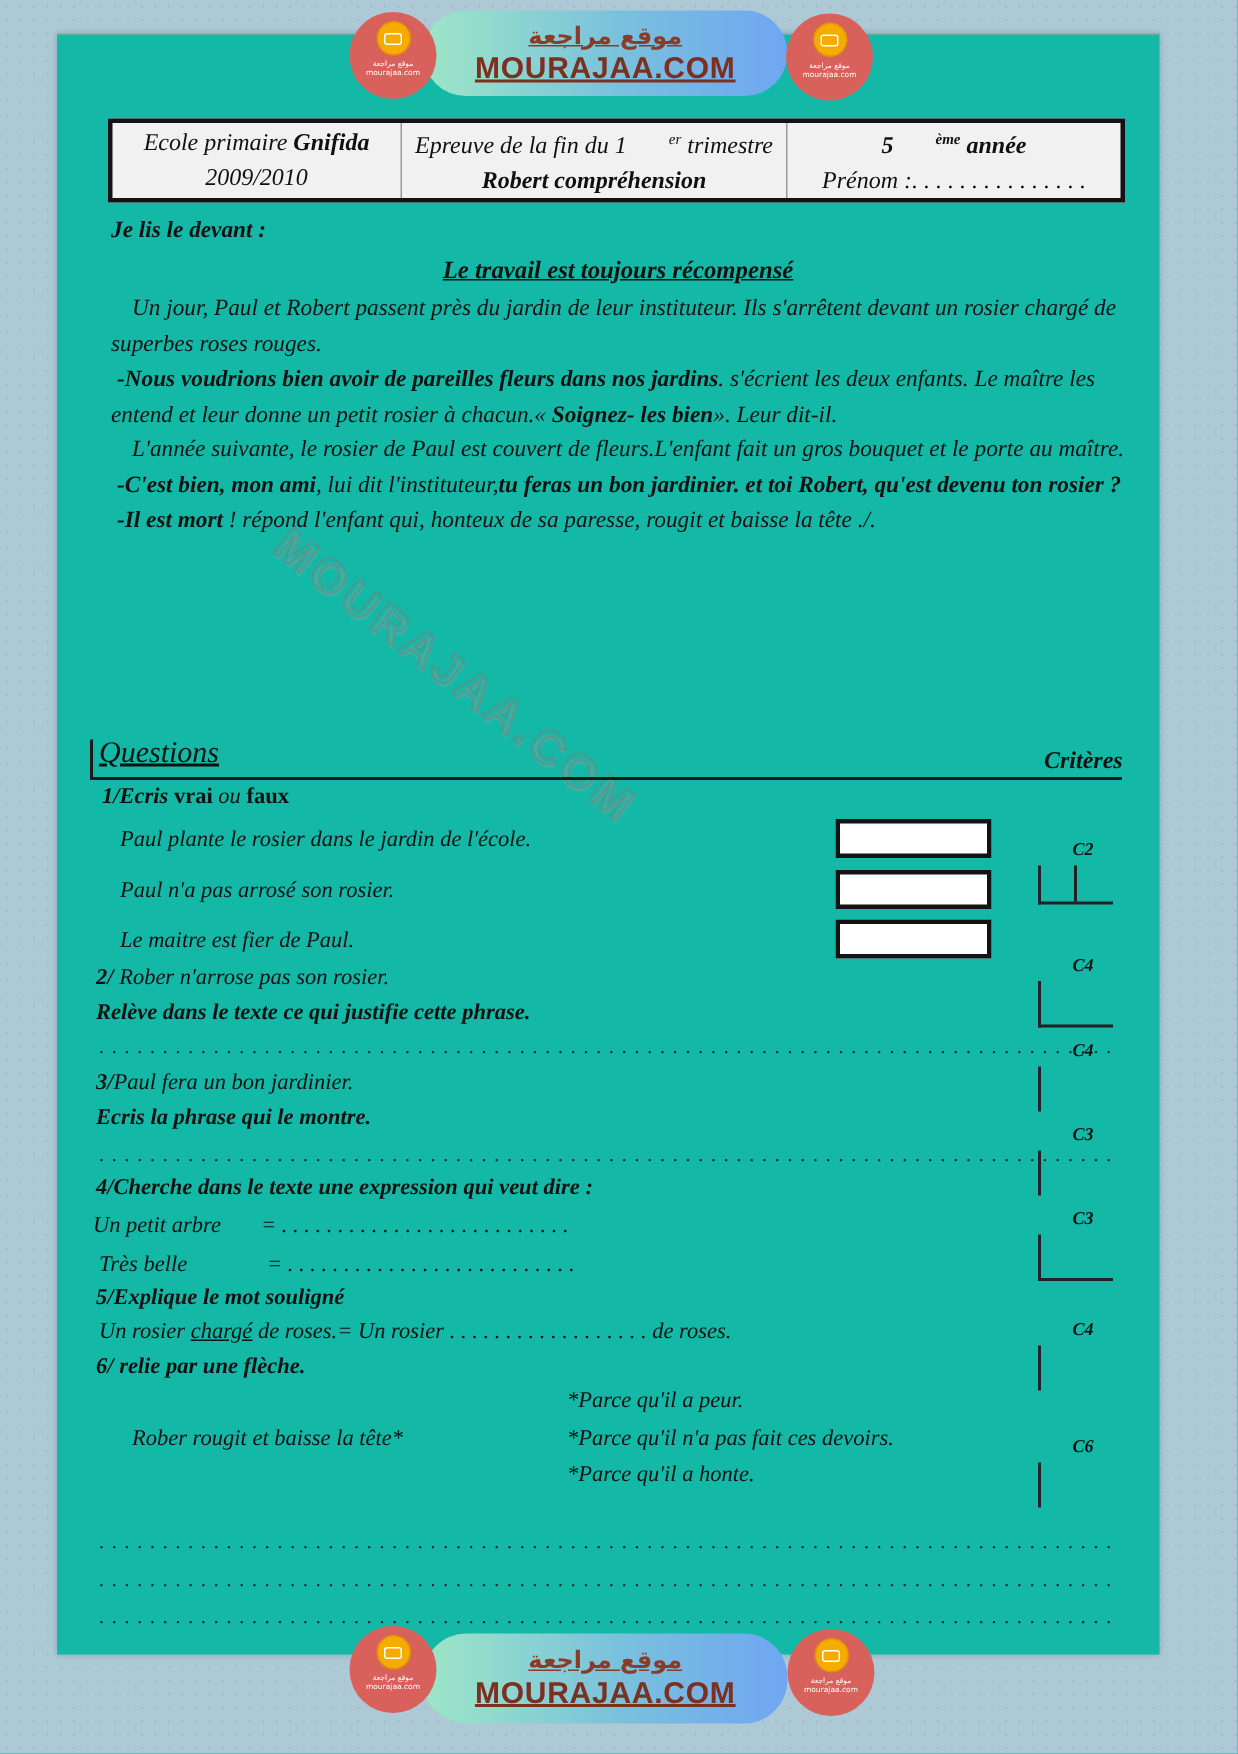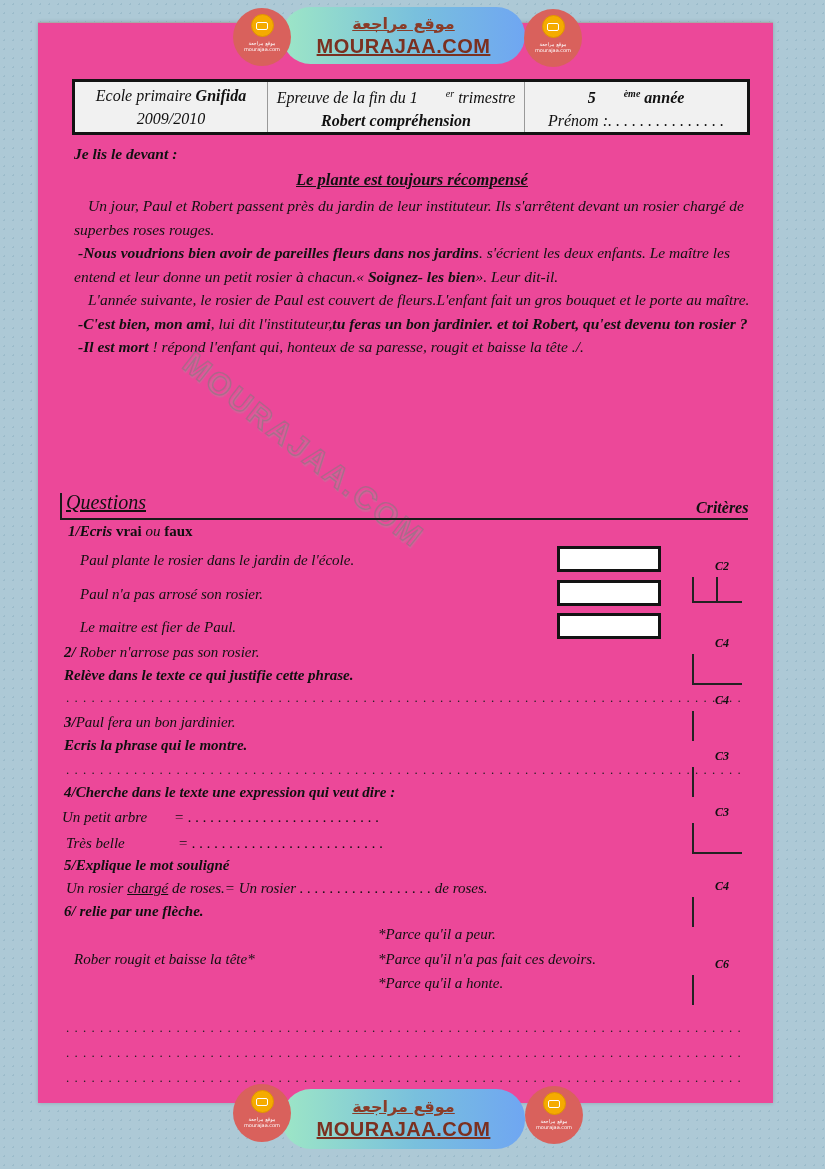--- a/index.html
+++ b/index.html
@@ -9,21 +9,21 @@
     font-family:"Liberation Serif", serif;
     background:#adc9d6;
     background-image:radial-gradient(#9cbccb 1px, transparent 1px);
     background-size:9px 9px;
     overflow:hidden;
   }
 
   
   .page {
     position:absolute; left:38px; top:22px; width:735px; height:1081px;
-    background:#ec4899;
+    background:#14b8a6;
     border-top:1px solid #a9a9a9;
     box-shadow:0 0 4px rgba(0,0,0,.18);
   }
 
   
   .banner { position:absolute; left:0; top:0; width:825px; height:0; }
   .pill {
     position:absolute; width:243px; height:57px; border-radius:29px;
     background:linear-gradient(90deg,#9de6c6 0%, #79c0dd 55%, #6fa6f2 100%);
     display:flex; flex-direction:column; align-items:center; justify-content:center;
@@ -155,21 +155,21 @@
       <div class="bold">Robert compréhension</div>
     </div>
     <div class="ht-cell ht-c3">
       <div class="bold"><span>5</span><sup>ème</sup><span> année</span></div>
       <div>Prénom :. . . . . . . . . . . . . . .</div>
     </div>
   </div>
 
   <div class="reading">
     <div class="read-intro">Je lis le devant :</div>
-    <div class="read-title">Le plante est toujours récompensé</div>
+    <div class="read-title">Le travail est toujours récompensé</div>
     <div class="rp">Un jour, Paul et Robert passent  près du jardin de leur instituteur. Ils s'arrêtent devant un rosier chargé de superbes roses rouges.</div>
     <div class="rp2"><span class="qb">-Nous voudrions bien avoir de pareilles fleurs dans nos jardins</span><span>. s'écrient les deux enfants. Le maître les entend et leur donne un petit rosier à chacun.« </span><span class="qb">Soignez- les bien</span><span>». Leur dit-il.</span></div>
     <div class="rp">L'année suivante, le rosier de Paul est couvert de fleurs.L'enfant fait un gros bouquet et le porte au maître.</div>
     <div class="rp2"><span class="qb">-C'est bien, mon ami</span><span>, lui dit l'instituteur,</span><span class="qb">tu feras un bon jardinier. et toi Robert, qu'est devenu  ton  rosier ?</span></div>
     <div class="rp2"><span class="qb">-Il est mort</span><span> ! répond l'enfant qui, honteux de sa paresse, rougit et baisse la tête ./.</span></div>
   </div>
 
   <div class="watermark">MOURAJAA.COM</div>
 
   <div class="q-heading">Questions</div>
@@ -195,21 +195,21 @@
 
   <div class="q qb" style="left:26px; top:761px;">4/Cherche dans le texte une expression qui veut dire :</div>
   <div class="q" style="left:24px; top:786px;"><span class="eq-label">Un petit arbre</span><span>=</span><span> . . . . . . . . . . . . . . . . . . . . . . . . . .</span></div>
   <div class="q" style="left:28px; top:812px;"><span class="eq-label">Très belle</span><span>=</span><span> . . . . . . . . . . . . . . . . . . . . . . . . . .</span></div>
 
   <div class="q qb" style="left:26px; top:834px;">5/Explique le mot souligné</div>
   <div class="q" style="left:28px; top:857px;"><span>Un rosier </span><span class="u">chargé</span><span> de roses.= Un rosier  </span><span>. . . . . . . . . . . . . . . . . .</span><span> de roses.</span></div>
 
   <div class="q qb" style="left:26px; top:880px;">6/ relie par une flèche.</div>
   <div class="q" style="left:340px; top:903px;">*Parce qu'il a peur.</div>
-  <div class="q" style="left:36px; top:928px;text-align:right;">Rober rougit et baisse la tête*</div>
+  <div class="q" style="left:50px; top:928px;text-align:right;">Rober rougit et baisse la tête*</div>
   <div class="q" style="left:340px; top:928px;">*Parce qu'il n'a pas fait ces devoirs.</div>
   <div class="q" style="left:340px; top:952px;">*Parce qu'il a honte.</div>
 
   <div class="dotline" style="left:28px; top:997px;">. . . . . . . . . . . . . . . . . . . . . . . . . . . . . . . . . . . . . . . . . . . . . . . . . . . . . . . . . . . . . . . . . . . . . . . . . . . . . . . . . . . . . . . . . . . . . . . . . . . . . . . . . . . . . . . . . . . . . . . . . . . . . .</div>
   <div class="dotline" style="left:28px; top:1022px;">. . . . . . . . . . . . . . . . . . . . . . . . . . . . . . . . . . . . . . . . . . . . . . . . . . . . . . . . . . . . . . . . . . . . . . . . . . . . . . . . . . . . . . . . . . . . . . . . . . . . . . . . . . . . . . . . . . . . . . . . . . . . . .</div>
   <div class="dotline" style="left:28px; top:1047px;">. . . . . . . . . . . . . . . . . . . . . . . . . . . . . . . . . . . . . . . . . . . . . . . . . . . . . . . . . . . . . . . . . . . . . . . . . . . . . . . . . . . . . . . . . . . . . . . . . . . . . . . . . . . . . . . . . . . . . . . . . . . . . .</div>
 
   <div class="crit-code" style="top:536px;">C2</div>
   <div class="mark mark-box-mid" style="top:554px;"></div>
 

